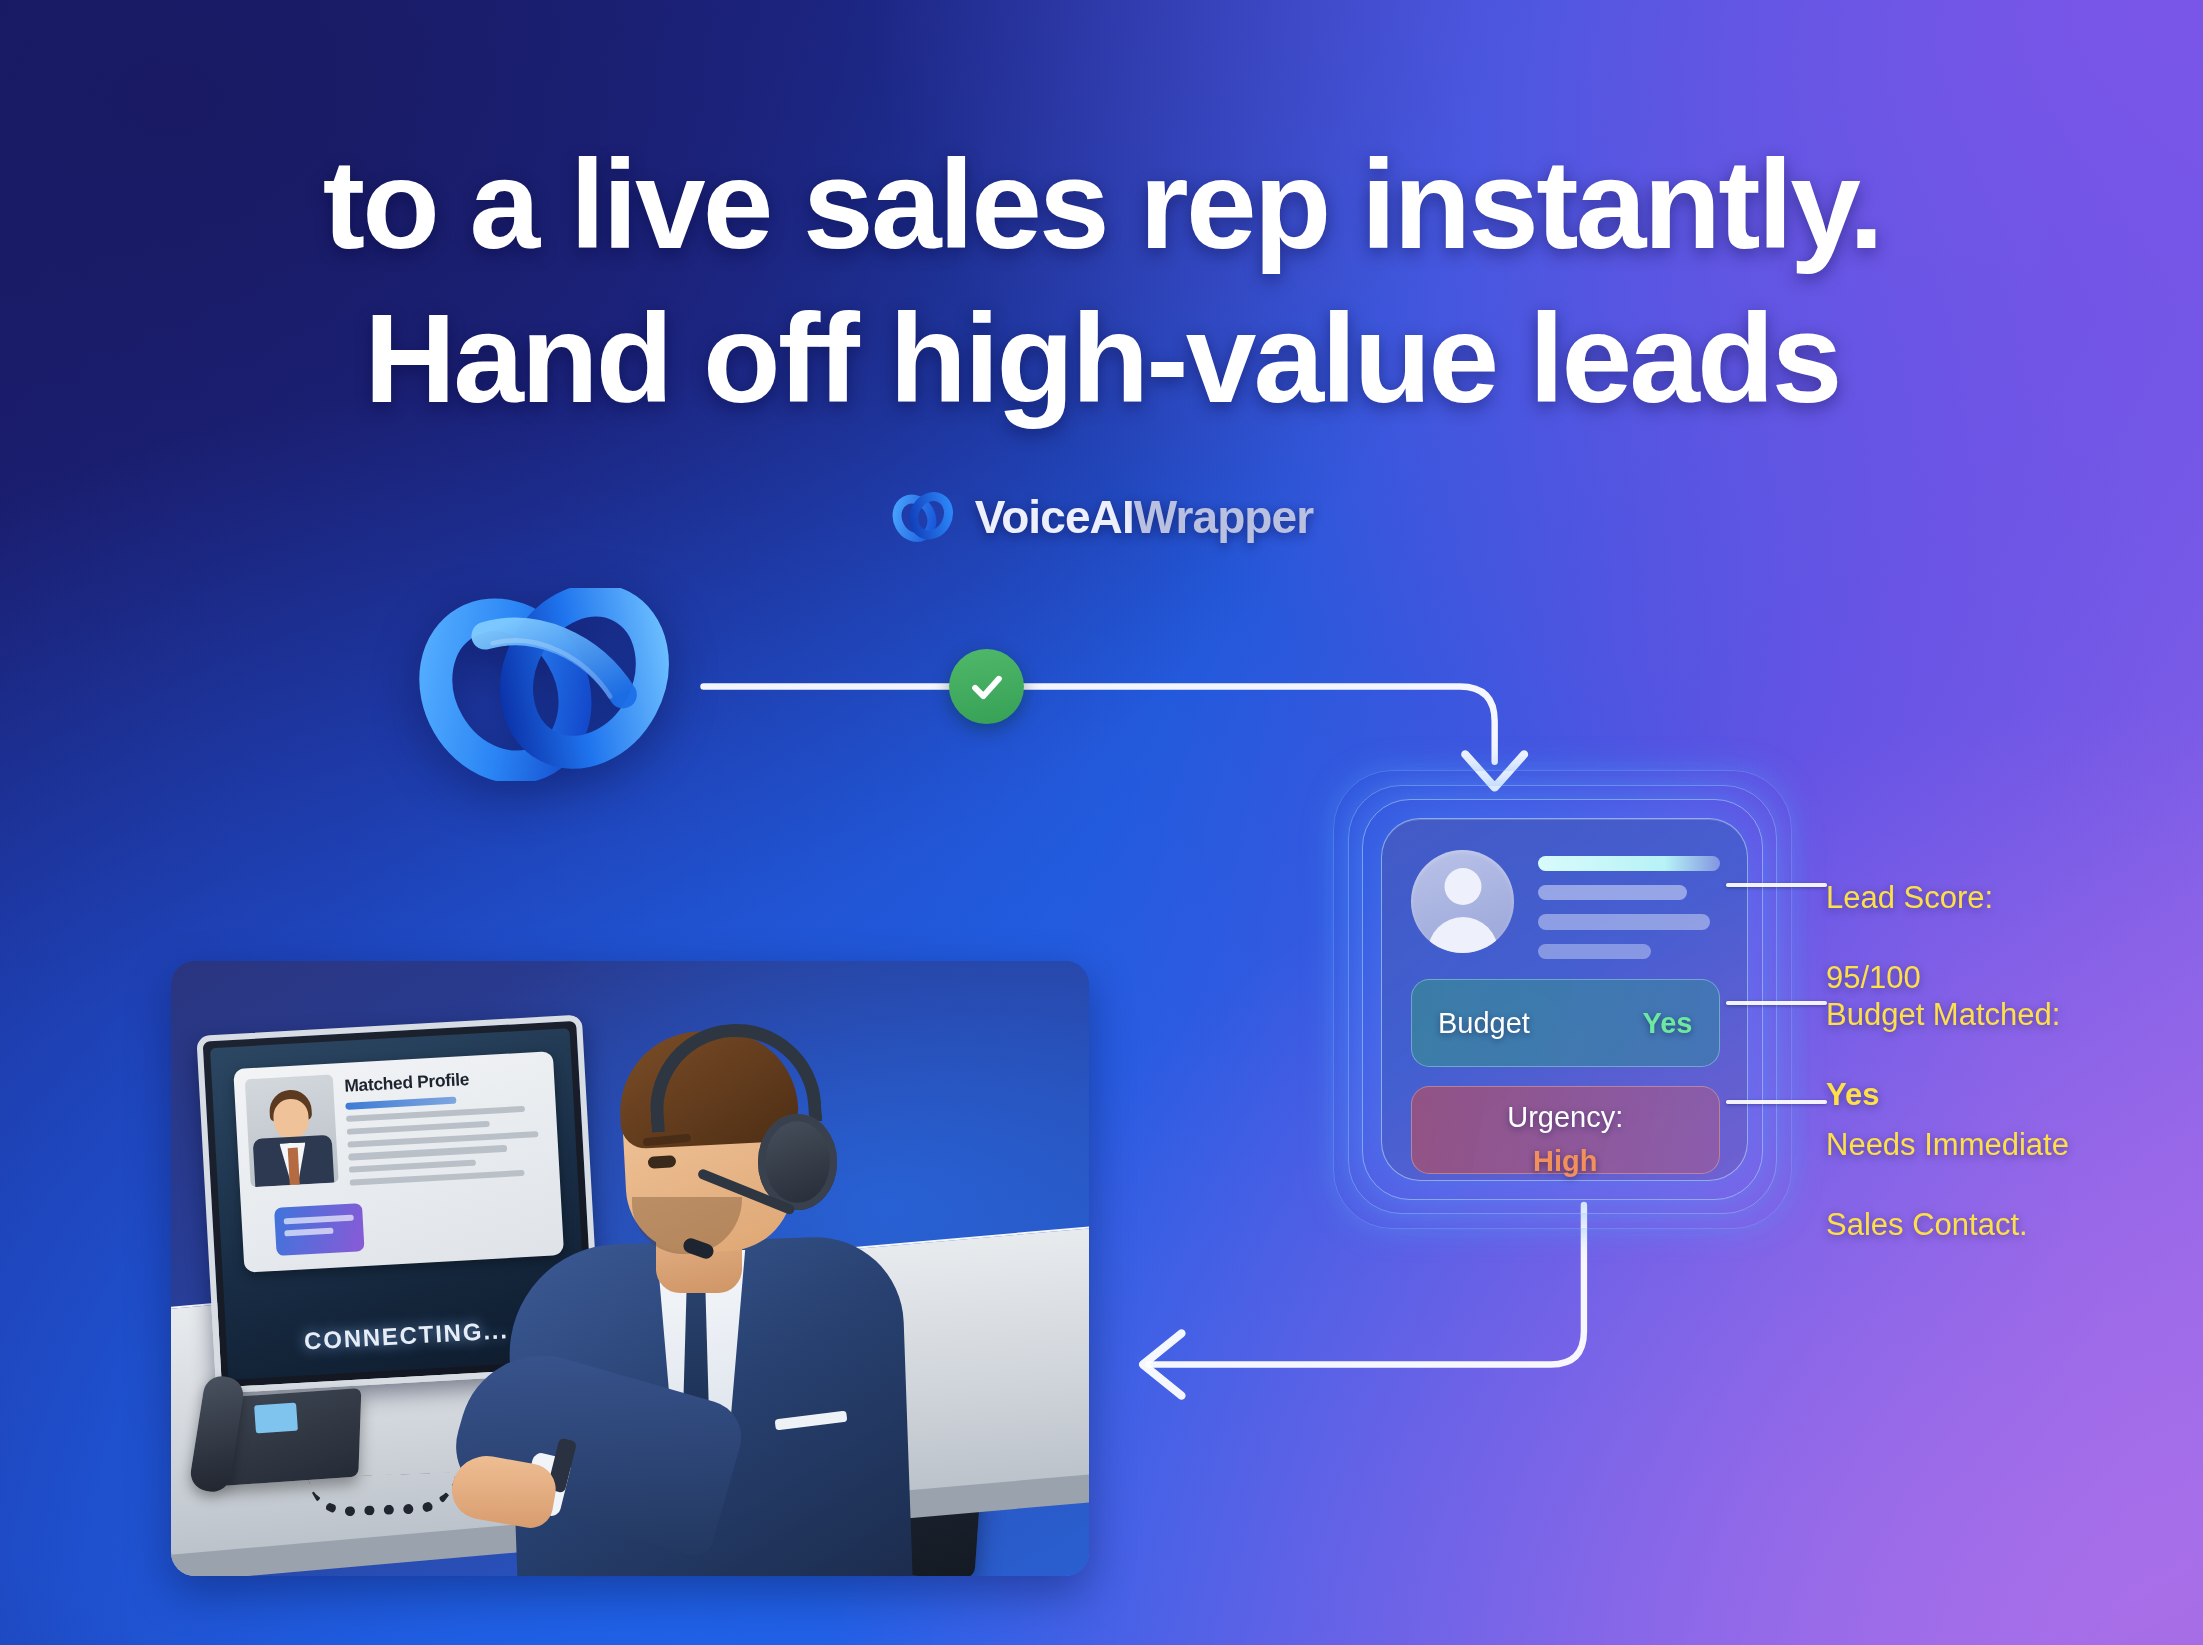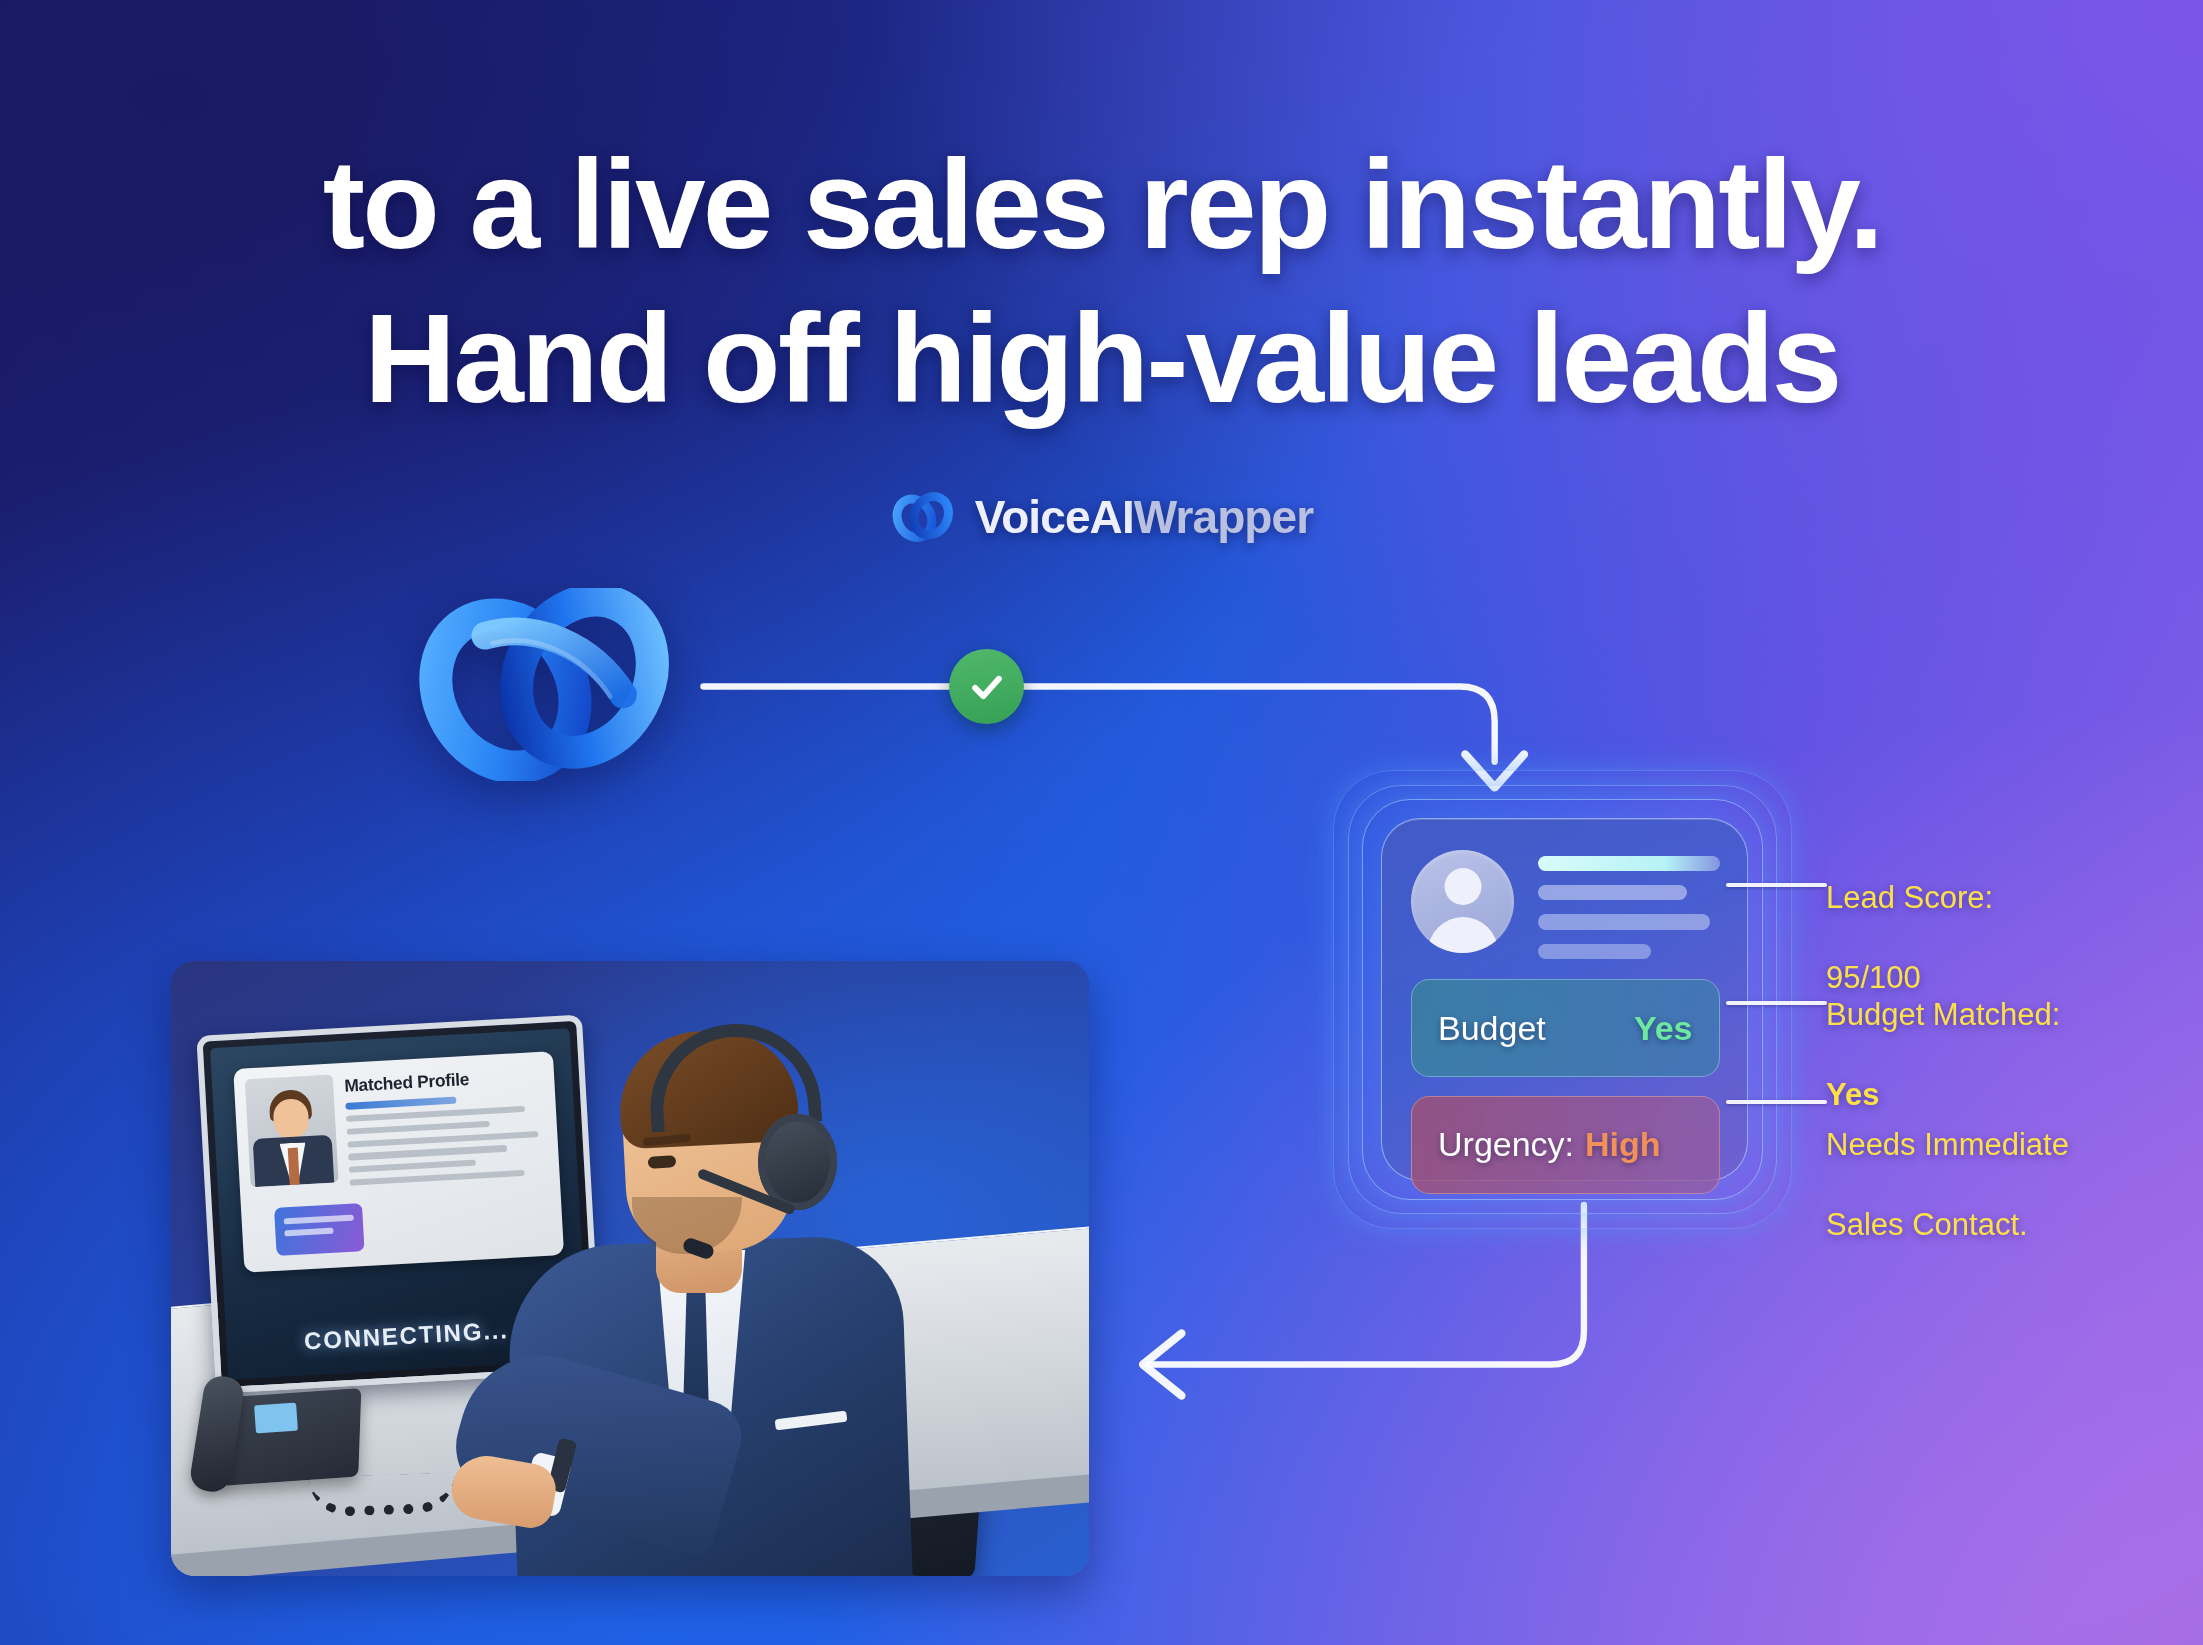--- a/index.html
+++ b/index.html
@@ -112,34 +112,34 @@
     background: #eef1fb;
   }
   .lc-lines { flex: 1; padding-top: 5.5px; display: flex; flex-direction: column; gap: 13.8px; }
   .lc-line { height: 15.6px; border-radius: 8.3px; }
   .lc-line.l0 { width: 100%; background: linear-gradient(90deg, #d9fbfb 0%, #b6f2f6 70%, rgba(190,205,240,0.5) 100%); }
   .lc-line.l1 { width: 82%; background: rgba(200,210,245,0.62); }
   .lc-line.l2 { width: 95%; background: rgba(200,210,245,0.56); }
   .lc-line.l3 { width: 62%; background: rgba(200,210,245,0.50); }
 
   .lc-row {
-    margin-top: 20px; height: 98px; border-radius: 18.4px;
+    margin-top: 20px; height: 88px; border-radius: 18.4px;
     display: flex; align-items: center; justify-content: space-between;
-    padding: 14px 26px; font-size: 34px; font-weight: 500; color: #ffffff;
+    padding: 14px 26px; font-size: 29px; font-weight: 500; color: #ffffff;
     text-shadow: 0 1.8px 6.4px rgba(10,15,60,0.45);
   }
   .lc-row.budget {
     background: linear-gradient(100deg, rgba(58,132,158,0.82) 0%, rgba(64,122,176,0.80) 100%);
     border: 1.8px solid rgba(175,225,240,0.45);
   }
   .lc-row.urgency {
     margin-top: 18.4px;
     background: linear-gradient(100deg, rgba(164,80,112,0.80) 0%, rgba(150,92,160,0.74) 100%);
     border: 1.8px solid rgba(245,190,160,0.42);
-    justify-content: flex-start; gap: 11px;
+    justify-content: flex-start; gap: 11px; flex-direction: column;
   }
   .val-yes { color: #6ce8a0; font-weight: 700; }
   .val-high { color: #f2905a; font-weight: 700; }
 
   
   .leader {
     position: absolute; height: 3.7px; border-radius: 1.8px;
     background: rgba(255,255,255,0.92);
     box-shadow: 0 0.9px 3.7px rgba(10,15,60,0.35);
   }

